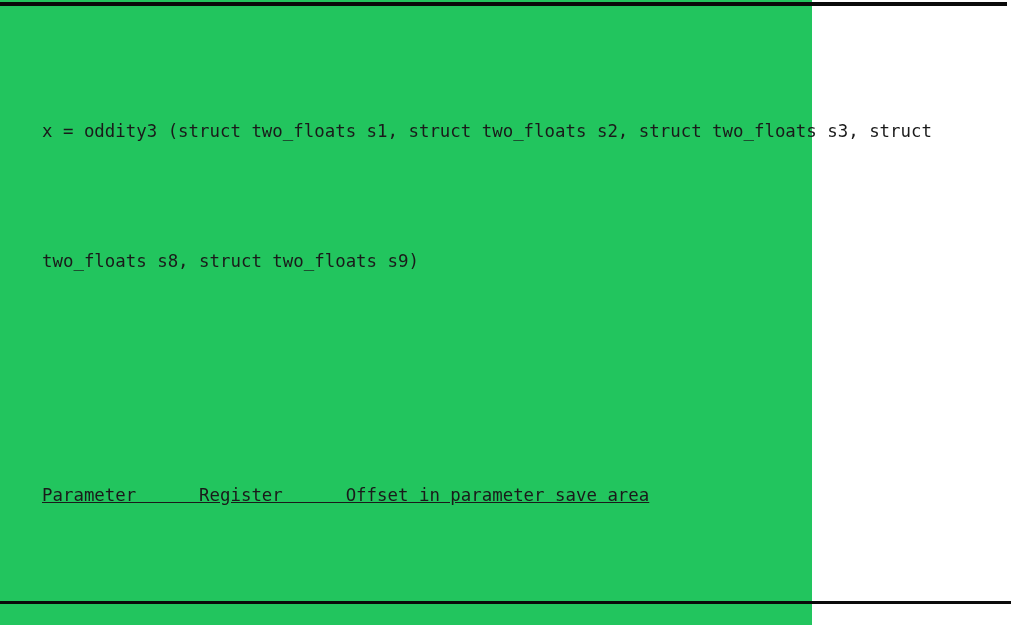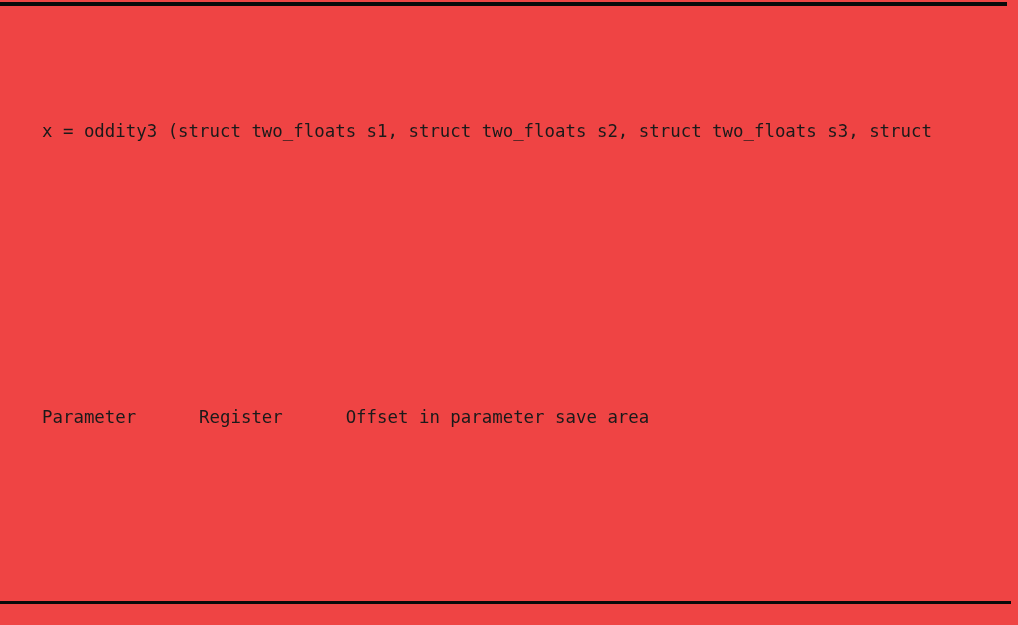--- a/index.html
+++ b/index.html
@@ -11,23 +11,23 @@
   body {
     width: 1018px;
     height: 625px;
     overflow: hidden;
     font-family: "DejaVu Sans Mono", "Liberation Mono", monospace;
     color: #000000;
   }
 
   #figure {
     position: relative;
-    width: 1018px;
+    width: 812px;
     height: 625px;
-    background: #ef4444;
+    background: #22c55e;
     box-sizing: border-box;
   }
 
   
   .rule {
     position: absolute;
     left: 0;
     background: #0a0a0a;
   }
   .rule-top {
@@ -63,20 +63,21 @@
 
   
   .spacer-line {
     display: block;
     height: 26px;
   }
 
   .hdr-line {
     display: block;
     white-space: pre;
+    text-decoration: underline;
   }
 
   
   .caret {
     display: inline-block;
     width: 0;
     position: relative;
   }
   .caret::after {
     content: "";
@@ -94,20 +95,21 @@
 <div id="figure">
 
   <div class="rule rule-top"></div>
 
   <div class="listing">
 
     
     <span class="sig-line">x = oddity3 (struct two_floats s1, struct two_floats s2, struct two_floats s3, struct</span>
 
 
+    <span class="sig-line">two_floats s8, struct two_floats s9)</span>
 
     <span class="spacer-line"></span>
 
     
     <span class="hdr-line">Parameter      Register      Offset in parameter save area</span>
 
     
     
     
     

